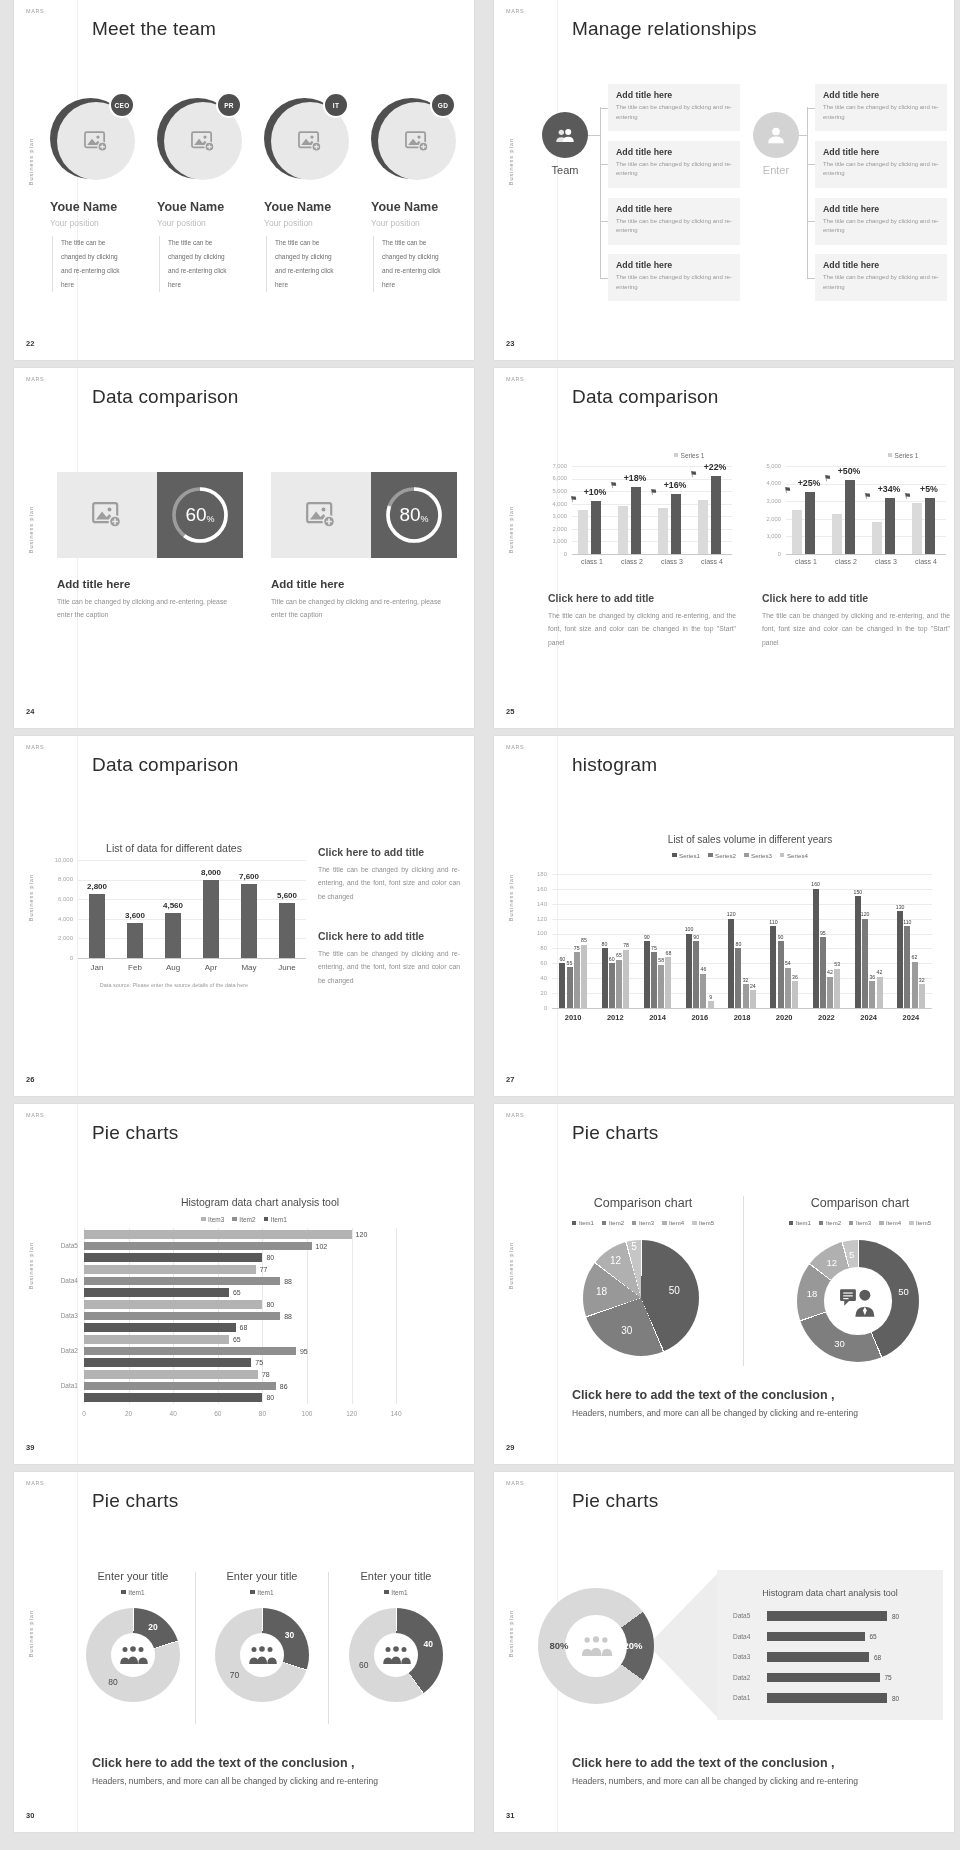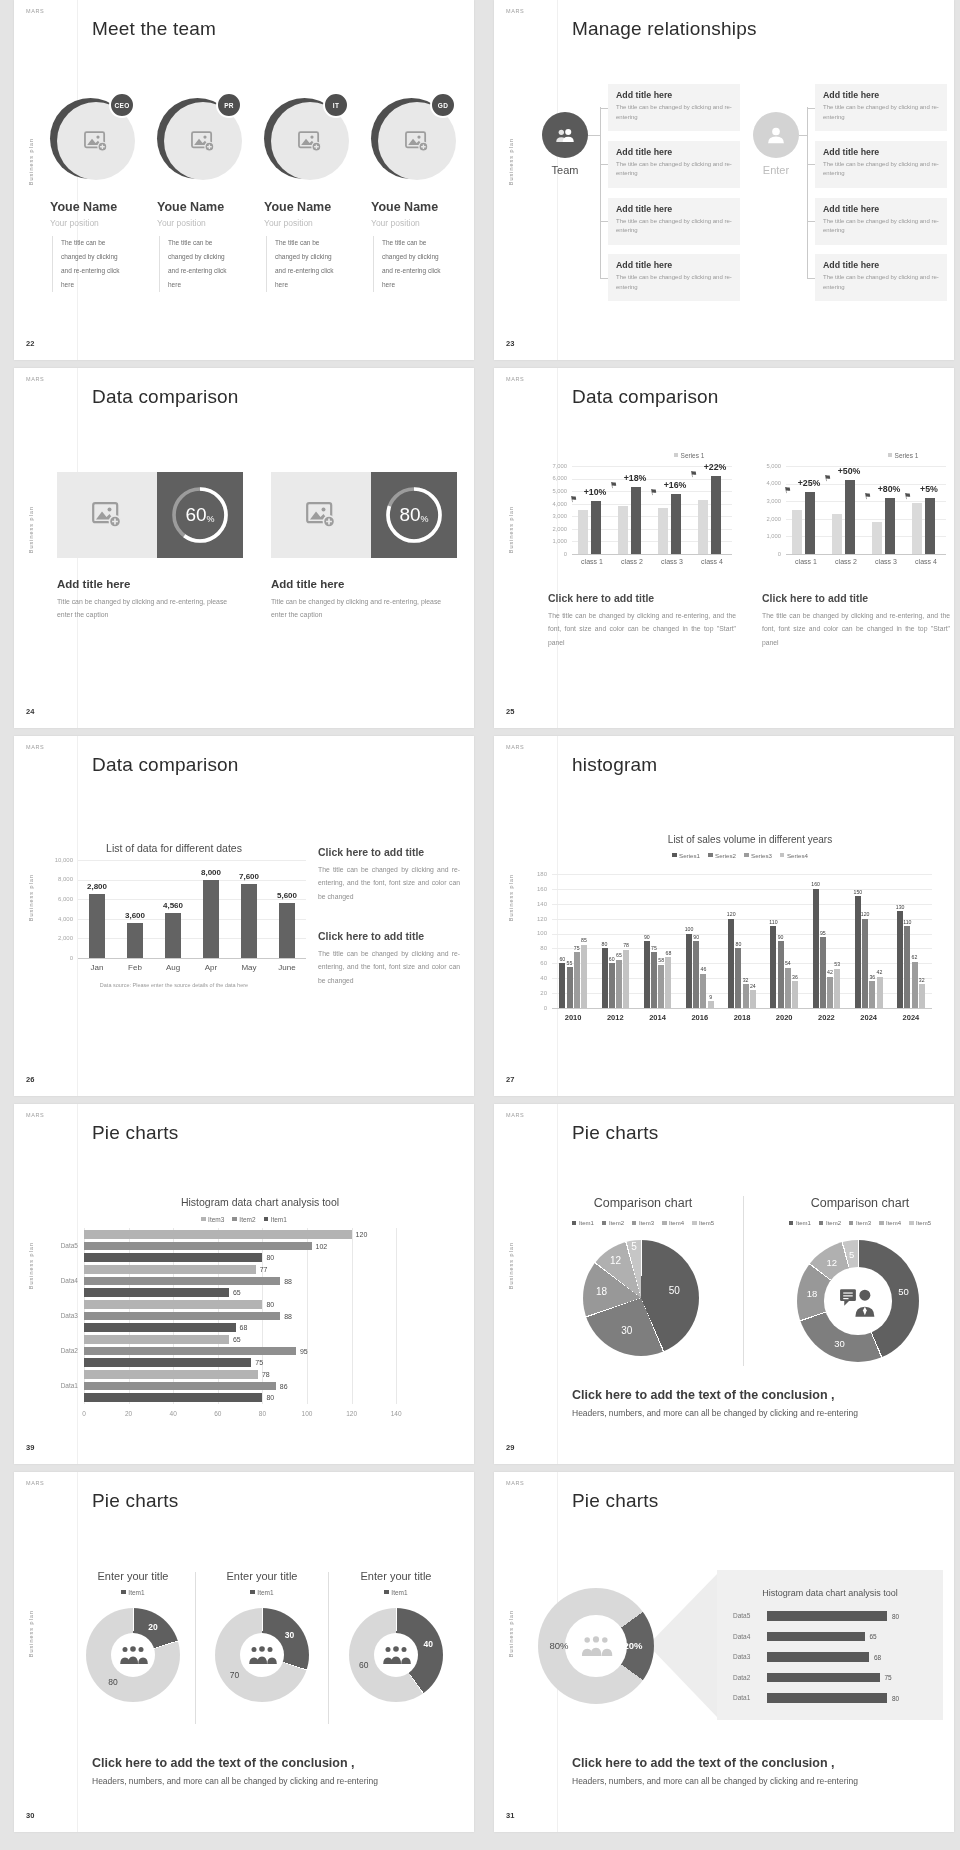--- a/index.html
+++ b/index.html
@@ -319,21 +319,21 @@
           <div style="position: absolute; left: 32px; top: 28.4px; width: 38px; text-align: center; font-weight: bold; font-size: 8.8px; color: rgb(46, 46, 46);">+25%</div>
           <div style="position: absolute; left: 26px; top: 35.4px; font-size: 8.5px; color: rgb(79, 79, 79); transform: rotate(-10deg);">⚑</div>
           <div style="position: absolute; left: 74px; top: 63.5px; width: 10px; height: 40.5px; background: rgb(218, 218, 218);"></div>
           <div style="position: absolute; left: 87px; top: 30.1px; width: 10px; height: 73.9px; background: rgb(91, 91, 91);"></div>
           <div style="position: absolute; left: 68px; top: 108px; width: 40px; text-align: center; font-size: 7px; color: rgb(106, 106, 106);">class 2</div>
           <div style="position: absolute; left: 72px; top: 16.1px; width: 38px; text-align: center; font-weight: bold; font-size: 8.8px; color: rgb(46, 46, 46);">+50%</div>
           <div style="position: absolute; left: 66px; top: 23.1px; font-size: 8.5px; color: rgb(79, 79, 79); transform: rotate(-10deg);">⚑</div>
           <div style="position: absolute; left: 114px; top: 72.3px; width: 10px; height: 31.7px; background: rgb(218, 218, 218);"></div>
           <div style="position: absolute; left: 127px; top: 47.7px; width: 10px; height: 56.3px; background: rgb(91, 91, 91);"></div>
           <div style="position: absolute; left: 108px; top: 108px; width: 40px; text-align: center; font-size: 7px; color: rgb(106, 106, 106);">class 3</div>
-          <div style="position: absolute; left: 112px; top: 33.7px; width: 38px; text-align: center; font-weight: bold; font-size: 8.8px; color: rgb(46, 46, 46);">+80%</div>
+          <div style="position: absolute; left: 112px; top: 33.7px; width: 38px; text-align: center; font-weight: bold; font-size: 8.8px; color: rgb(46, 46, 46);">+34%</div>
           <div style="position: absolute; left: 106px; top: 40.7px; font-size: 8.5px; color: rgb(79, 79, 79); transform: rotate(-10deg);">⚑</div>
           <div style="position: absolute; left: 154px; top: 53px; width: 10px; height: 51px; background: rgb(218, 218, 218);"></div>
           <div style="position: absolute; left: 167px; top: 47.7px; width: 10px; height: 56.3px; background: rgb(91, 91, 91);"></div>
           <div style="position: absolute; left: 148px; top: 108px; width: 40px; text-align: center; font-size: 7px; color: rgb(106, 106, 106);">class 4</div>
           <div style="position: absolute; left: 152px; top: 33.7px; width: 38px; text-align: center; font-weight: bold; font-size: 8.8px; color: rgb(46, 46, 46);">+5%</div>
           <div style="position: absolute; left: 146px; top: 40.7px; font-size: 8.5px; color: rgb(79, 79, 79); transform: rotate(-10deg);">⚑</div>
         </div>
       </div>
   </section>
 
@@ -799,18 +799,18 @@
           <div style="position: absolute; left: 27.26px; top: 27.26px; width: 61.48px; height: 61.48px; border-radius: 50%; background: rgb(255, 255, 255);"></div>
           <div style="position: absolute; left: 41px; top: 47px; line-height: 0;"><svg width="34" height="22" viewBox="0 0 30 20">
               <circle cx="7" cy="4.6" r="2.5" fill="#cbcbcb"></circle>
               <circle cx="15" cy="4" r="2.8" fill="#cbcbcb"></circle>
               <circle cx="23" cy="4.6" r="2.5" fill="#cbcbcb"></circle>
               <path d="M2.2 19 q0-6.5 4.8-6.5 q4.8 0 4.8 6.5 z" fill="#cbcbcb"></path>
               <path d="M10 19 q0-7.5 5-7.5 q5 0 5 7.5 z" fill="#cbcbcb"></path>
               <path d="M20.2 19 q0-6.5 4.8-6.5 q4.8 0 4.8 6.5 z" fill="#cbcbcb"></path>
             </svg></div>
           <div style="position: absolute; left: 83px; top: 52.1px; width: 24px; text-align: center; font-size: 9.5px; color: rgb(255, 255, 255); font-weight: bold;">20%</div>
-          <div style="position: absolute; left: 9px; top: 52.1px; width: 24px; text-align: center; font-size: 9.5px; color: rgb(79, 79, 79); font-weight: normal;">80%</div>
+          <div style="position: absolute; left: 9px; top: 52.1px; width: 24px; text-align: center; font-size: 9.5px; color: rgb(79, 79, 79); font-weight: bold;">80%</div>
         </div>
       </div>
   </section>
 
 </div>
 
 </body></html>

